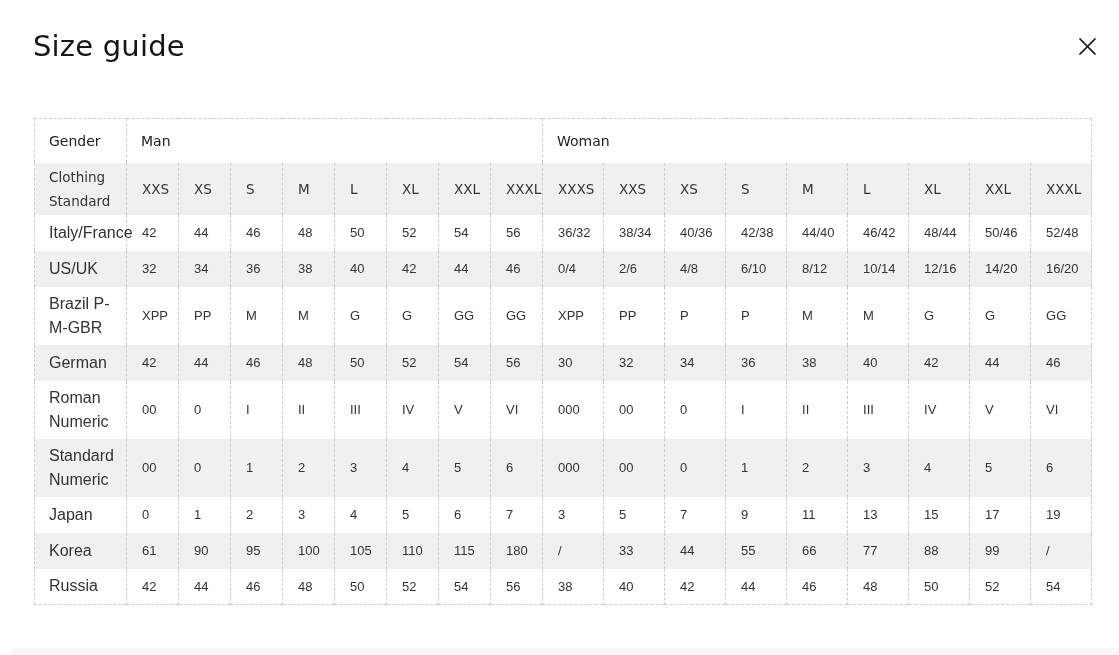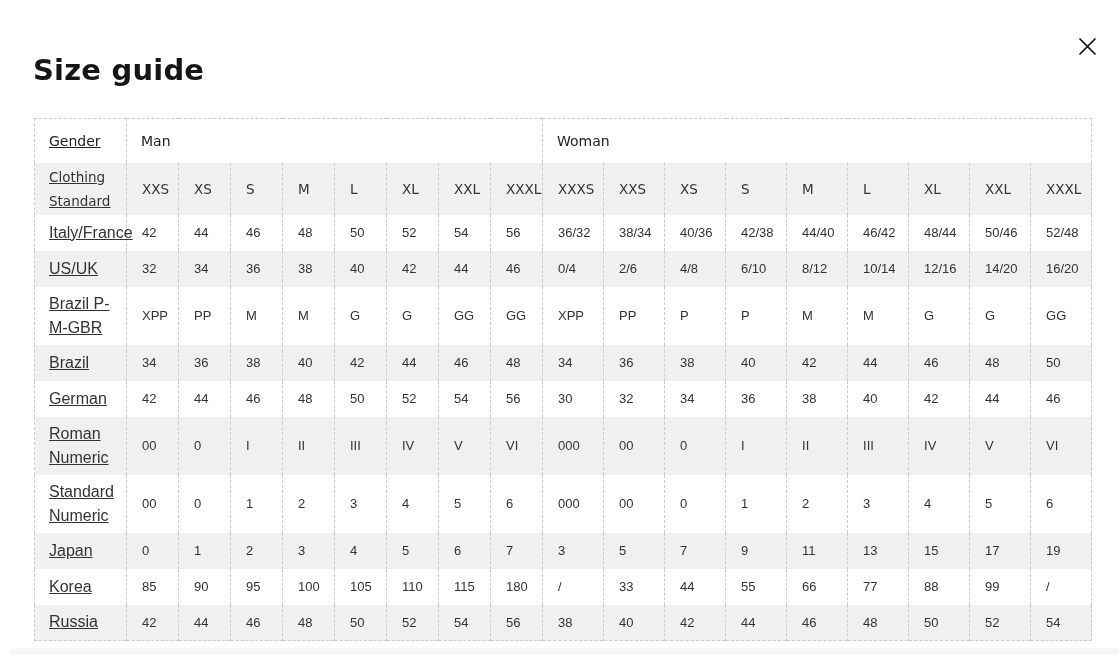--- a/index.html
+++ b/index.html
@@ -9,24 +9,23 @@
     font-family:"Liberation Sans", sans-serif;
     overflow:hidden;
     position:relative;
     color:#333;
   }
   .modal-title {
     position:absolute;
     top:29px; left:33px;
     font-family:"DejaVu Sans", sans-serif;
     font-size:29px;
-    font-weight:700;
+    font-weight:400;
     letter-spacing:0.2px;
     color:#161616;
-    margin-top:24px;
   }
   .close-btn {
     position:absolute;
     top:34px; right:20px;
     width:24px; height:24px;
     background:none; border:none;
     cursor:pointer;
     display:flex; align-items:center; justify-content:center;
   }
   table.size-table {
@@ -37,21 +36,21 @@
     border-collapse:collapse;
     border:1px dashed #cccccc;
   }
   .size-table th, .size-table td {
     border-left:1px dashed #cccccc;
     text-align:left;
     vertical-align:middle;
     font-weight:normal;
     color:#333;
   }
-  .size-table th:first-child, .size-table td:first-child { border-left:none;text-decoration:underline; }
+  .size-table th:first-child, .size-table td:first-child { border-left:none; }
   tr.stripe, tbody tr:nth-child(even) { background:#f0f0f0; }
   .gender-row th {
     height:44px;
     font-family:"DejaVu Sans", sans-serif;
     font-size:14px;
     color:#222;
     padding-left:14px;
   }
   .std-row th {
     height:52px;
@@ -199,40 +198,20 @@
         <td class="size-cell">PP</td>
         <td class="size-cell">P</td>
         <td class="size-cell">P</td>
         <td class="size-cell">M</td>
         <td class="size-cell">M</td>
         <td class="size-cell">G</td>
         <td class="size-cell">G</td>
         <td class="size-cell">GG</td>
       </tr>
       <tr>
-        <th class="label-cell">Brazil</th>
-        <td class="size-cell">34</td>
-        <td class="size-cell">36</td>
-        <td class="size-cell">38</td>
-        <td class="size-cell">40</td>
-        <td class="size-cell">42</td>
-        <td class="size-cell">44</td>
-        <td class="size-cell">46</td>
-        <td class="size-cell">48</td>
-        <td class="size-cell">34</td>
-        <td class="size-cell">36</td>
-        <td class="size-cell">38</td>
-        <td class="size-cell">40</td>
-        <td class="size-cell">42</td>
-        <td class="size-cell">44</td>
-        <td class="size-cell">46</td>
-        <td class="size-cell">48</td>
-        <td class="size-cell">50</td>
-      </tr>
-      <tr>
         <th class="label-cell">German</th>
         <td class="size-cell">42</td>
         <td class="size-cell">44</td>
         <td class="size-cell">46</td>
         <td class="size-cell">48</td>
         <td class="size-cell">50</td>
         <td class="size-cell">52</td>
         <td class="size-cell">54</td>
         <td class="size-cell">56</td>
         <td class="size-cell">30</td>
@@ -300,21 +279,21 @@
         <td class="size-cell">7</td>
         <td class="size-cell">9</td>
         <td class="size-cell">11</td>
         <td class="size-cell">13</td>
         <td class="size-cell">15</td>
         <td class="size-cell">17</td>
         <td class="size-cell">19</td>
       </tr>
       <tr>
         <th class="label-cell">Korea</th>
-        <td class="size-cell">85</td>
+        <td class="size-cell">61</td>
         <td class="size-cell">90</td>
         <td class="size-cell">95</td>
         <td class="size-cell">100</td>
         <td class="size-cell">105</td>
         <td class="size-cell">110</td>
         <td class="size-cell">115</td>
         <td class="size-cell">180</td>
         <td class="size-cell">/</td>
         <td class="size-cell">33</td>
         <td class="size-cell">44</td>

